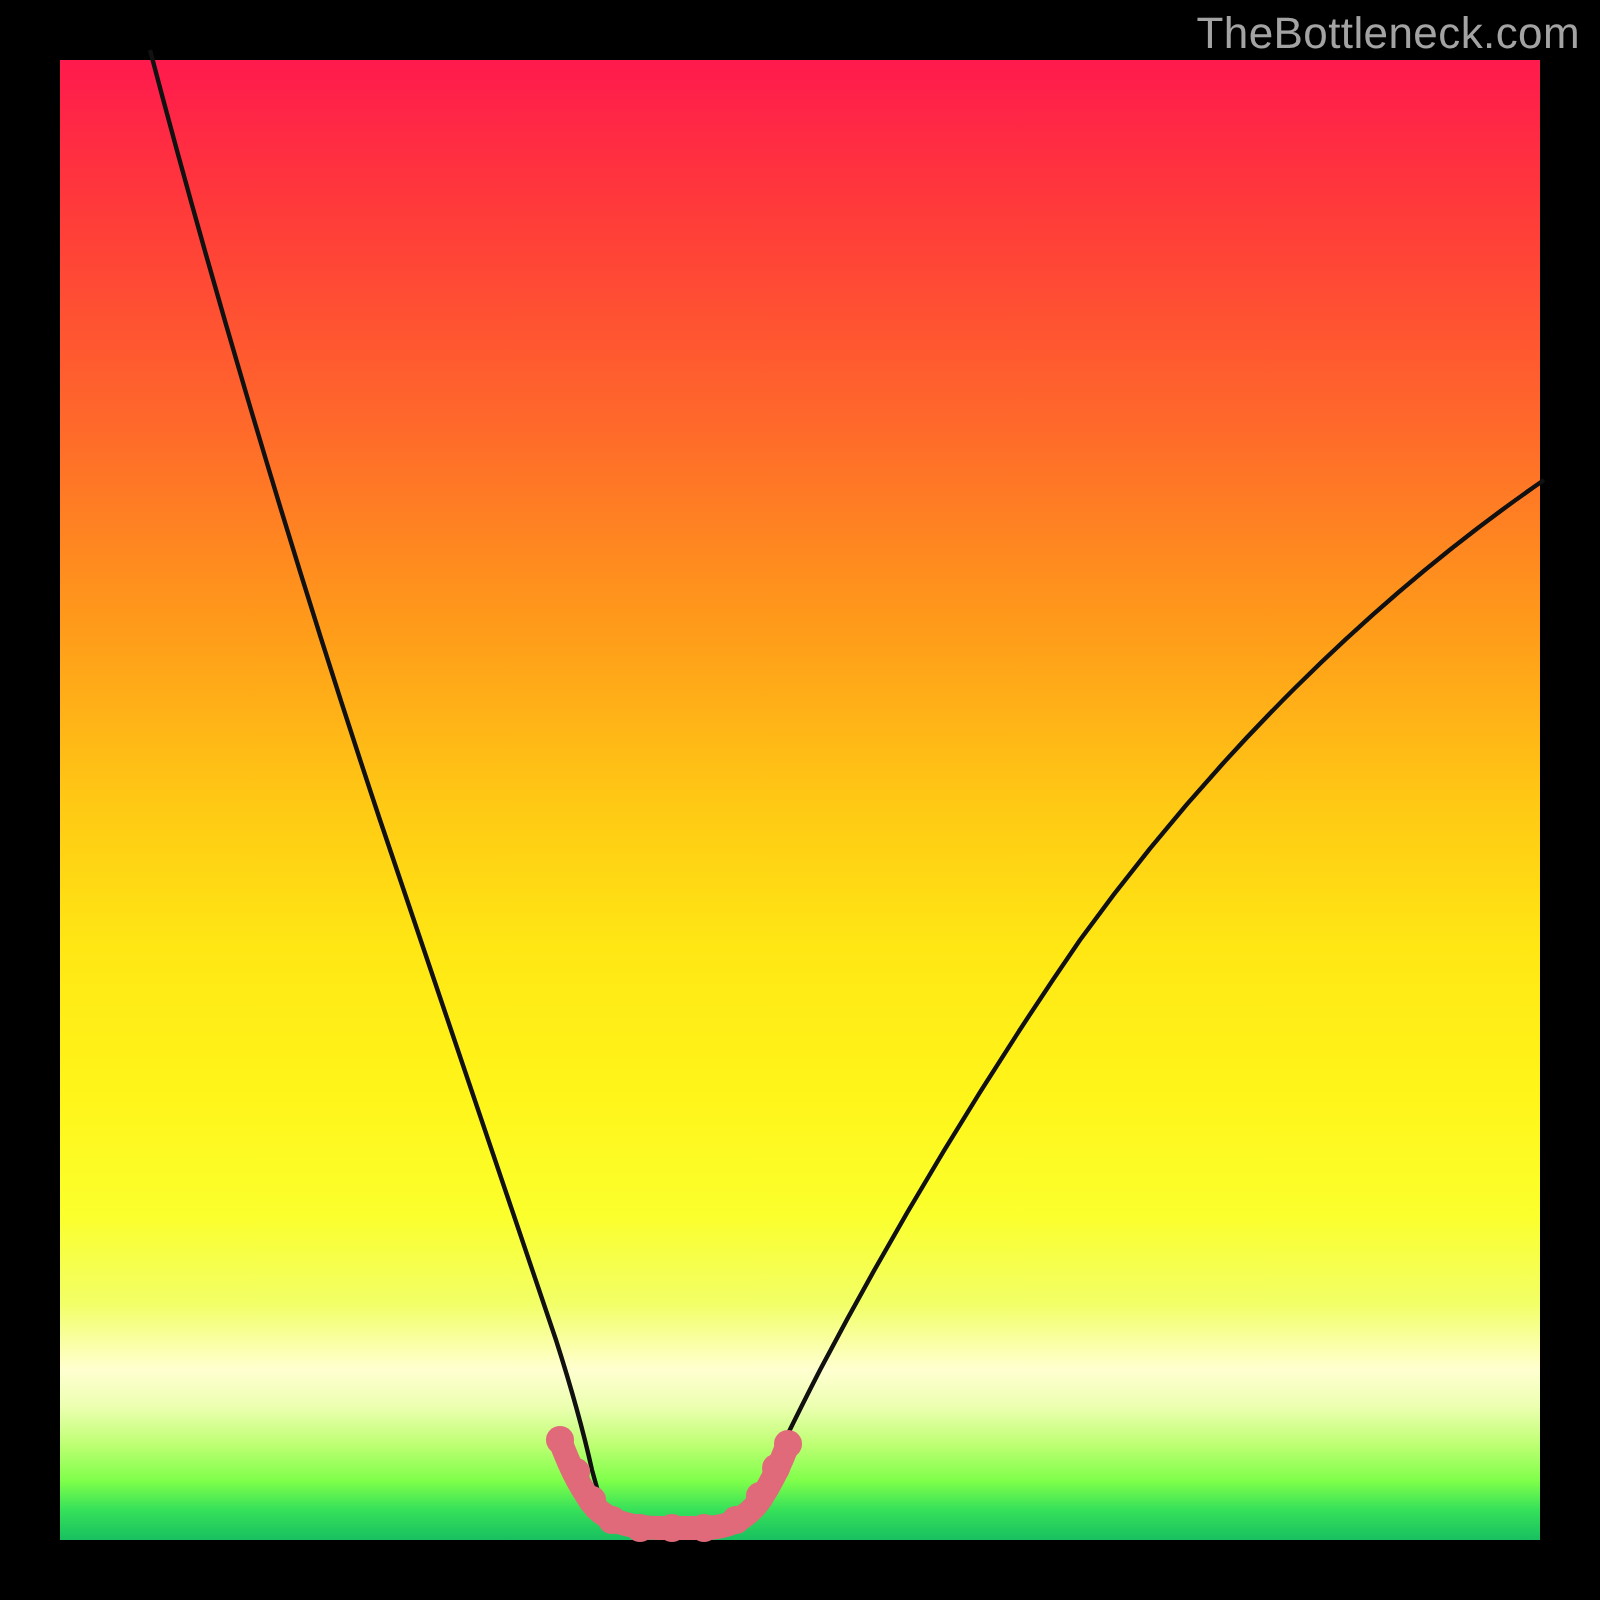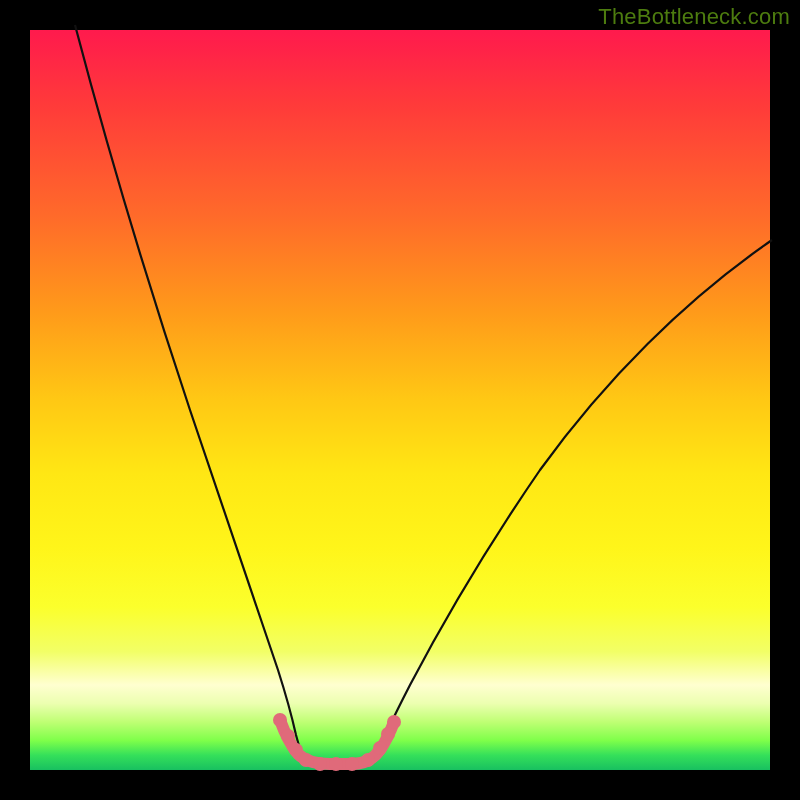--- a/index.html
+++ b/index.html
@@ -40,21 +40,21 @@
       #bfff74 93.5%,
       #7fff4a 96%,
       #35e05a 98%,
       #18c060 100%
     );
   }
   .watermark {
     position: absolute;
     top: 4px;
     right: 10px;
-    color: #4d7c0f;
+    color: #a3a3a3;
     font-size: 22px;
     letter-spacing: 0.2px;
     user-select: none;
   }
   svg.curves {
     position: absolute;
     top: 0; left: 0;
     width: 740px;
     height: 740px;
     overflow: visible;

